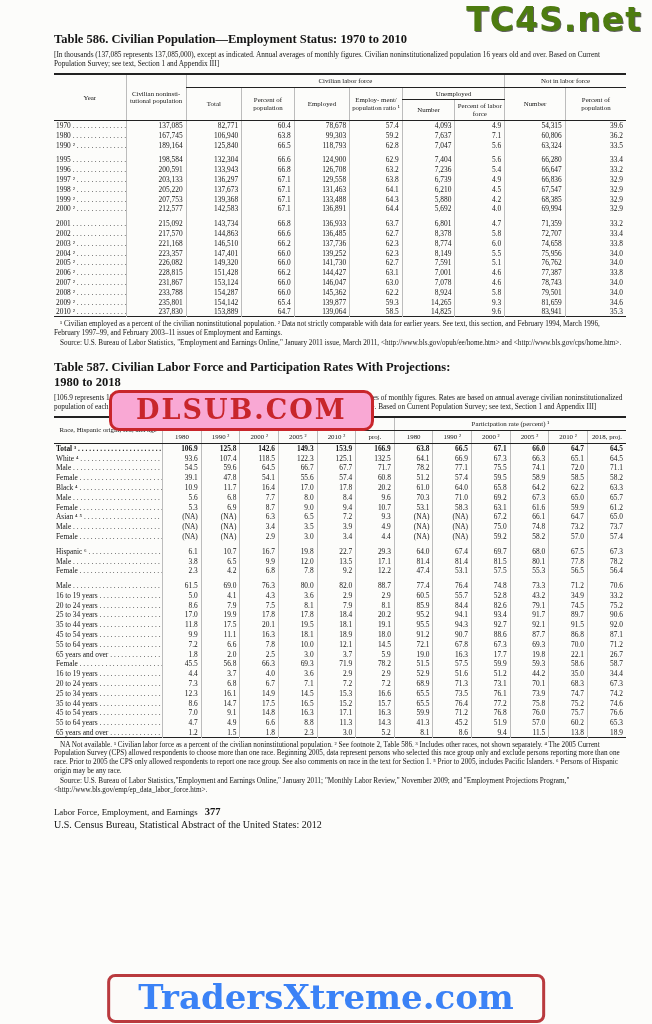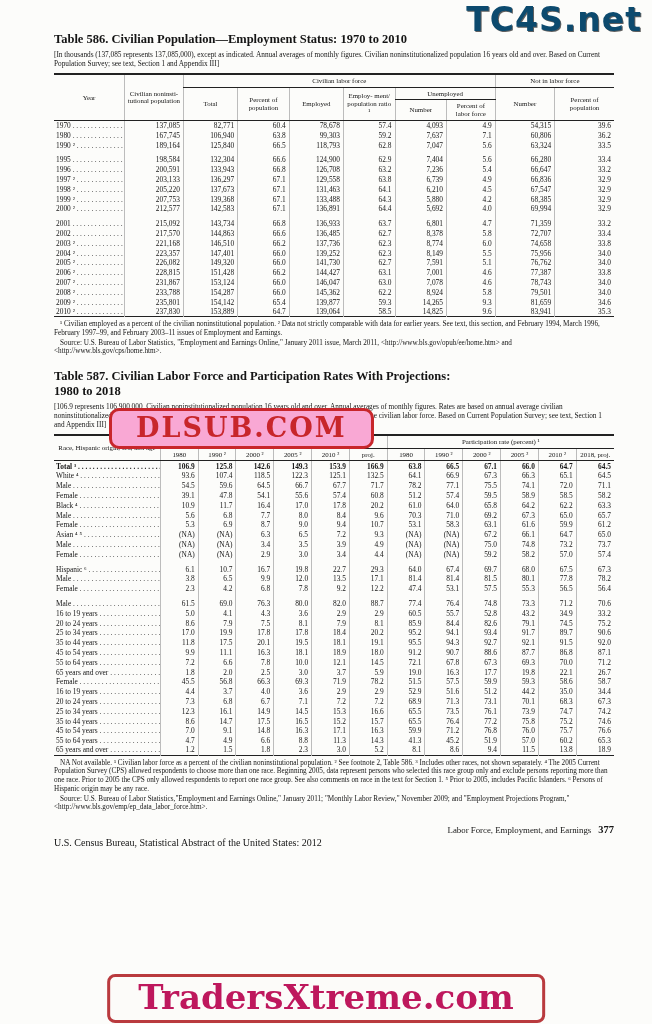--- a/index.html
+++ b/index.html
@@ -2,21 +2,21 @@
 <html><head>
 <meta charset="utf-8">
 <style>
   * { box-sizing: border-box; }
   html, body { margin: 0; padding: 0; }
   body {
     width: 652px; height: 1024px; position: relative; overflow: hidden;
     background: #fcfcfa; color: #151515;
     font-family: "Liberation Serif", serif;
   }
-  .page { padding: 32px 38px 0 54px; position: relative; }
+  .page { padding: 32px 26px 0 54px; position: relative; }
 
   .tbl-title { font-size: 12.5px; font-weight: bold; line-height: 1.18; margin: 0 0 3px 0; white-space: pre-line; }
   .headnote { font-size: 7.3px; line-height: 1.25; margin: 0 0 5px 0; }
 
   table.t { width: 100%; border-collapse: collapse; table-layout: fixed;
             border-top: 2px solid #222; border-bottom: 1px solid #222; }
   table.t th { font-weight: normal; font-size: 6.9px; line-height: 1.12; text-align: center;
                vertical-align: middle; padding: 2px 2px; border-bottom: 1px solid #222; }
   table.t .vr, table.t .yr, table.t td.num { border-left: 1px solid #bcbcbc; }
   table.t td { font-size: 7.4px; line-height: 1.1; padding: 1px 3px 0 2px; height: 9.8px; vertical-align: bottom; }
@@ -26,40 +26,40 @@
   tr.bold td { font-weight: bold; }
   tr.gap td { height: 5px; padding: 0; }
   td.ind1 { padding-left: 9px; }
 
   .footnote { font-size: 7.2px; line-height: 1.22; margin: 3px 0 0 0; text-indent: 6px; }
   .source   { font-size: 7.2px; line-height: 1.22; margin: 1px 0 0 0; text-indent: 6px; }
   .sect-gap { height: 13px; }
 
   .t587-wrap { position: relative; }
 
-  .runfoot { margin-top: 12px; text-align: right; font-size: 8.8px; }
+  .runfoot { margin-top: 12px; font-size: 8.8px; }
   .runfoot .pgno { font-weight: bold; font-size: 10.5px; margin-left: 7px; }
   .credit { font-size: 10px; text-align: left; margin-top: 2px; }
 
   #wm-top {
     position: absolute; top: 0px; right: 10px; z-index: 6;
     font-family: "DejaVu Sans", sans-serif; font-weight: bold; font-size: 33px;
-    color: #0c4a6e; text-shadow: 1px 1px 0 #606060; letter-spacing: 1px;
+    color: #4d7c0f; text-shadow: 1px 1px 0 #606060; letter-spacing: 1px;
   }
   #wm-stamp {
     position: absolute; top: -26px; left: 55px; z-index: 5;
     background: #f9a8d4; border: 3px solid #c8262b; border-radius: 10px;
     padding: 1px 24px 3px; color: #c8262b;
     font-family: "DejaVu Serif", serif; font-weight: bold; font-size: 27px; letter-spacing: 2px;
     white-space: nowrap;
   }
   #wm-bottom {
     position: absolute; bottom: 1px; left: 50%; transform: translateX(-50%); z-index: 6;
     border: 3px solid #b93a3e; border-radius: 8px; padding: 0 28px 3px;
-    color: #be185d; background: rgba(252,250,248,0.55);
+    color: #3b82f6; background: rgba(252,250,248,0.55);
     font-family: "DejaVu Serif", serif; font-weight: bold; font-size: 34px; white-space: nowrap;
   }
 </style>
 </head>
 <body>
 
 <div id="wm-top">TC4S.net</div>
 
 <div class="page">
 

